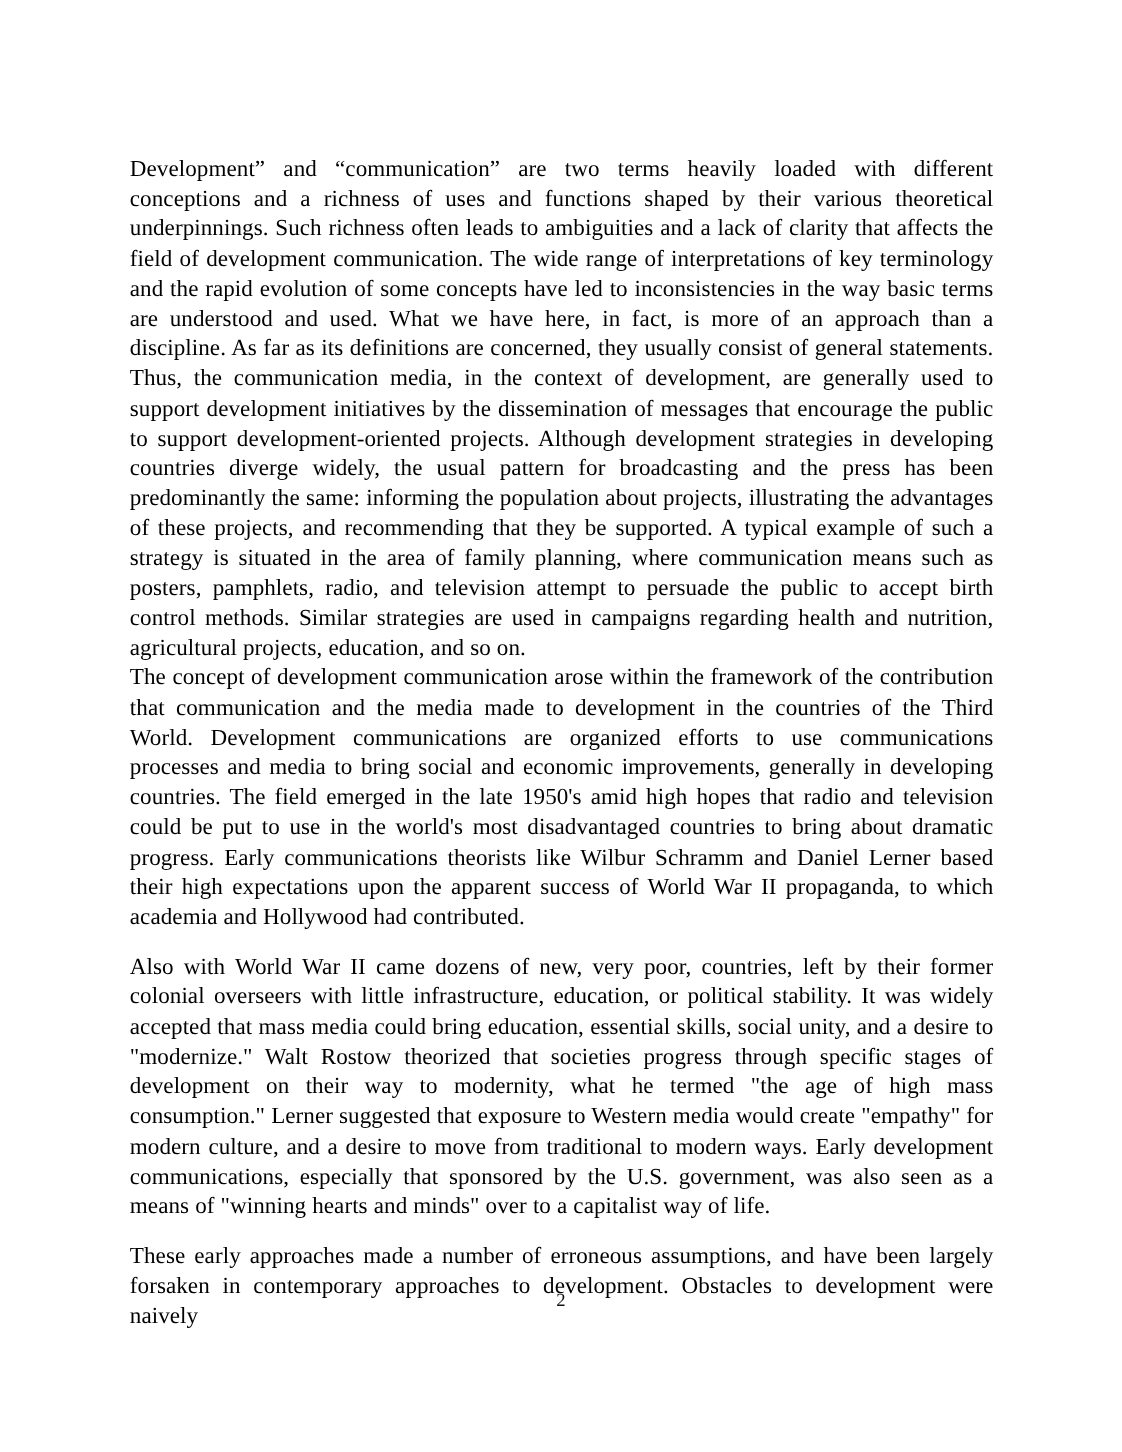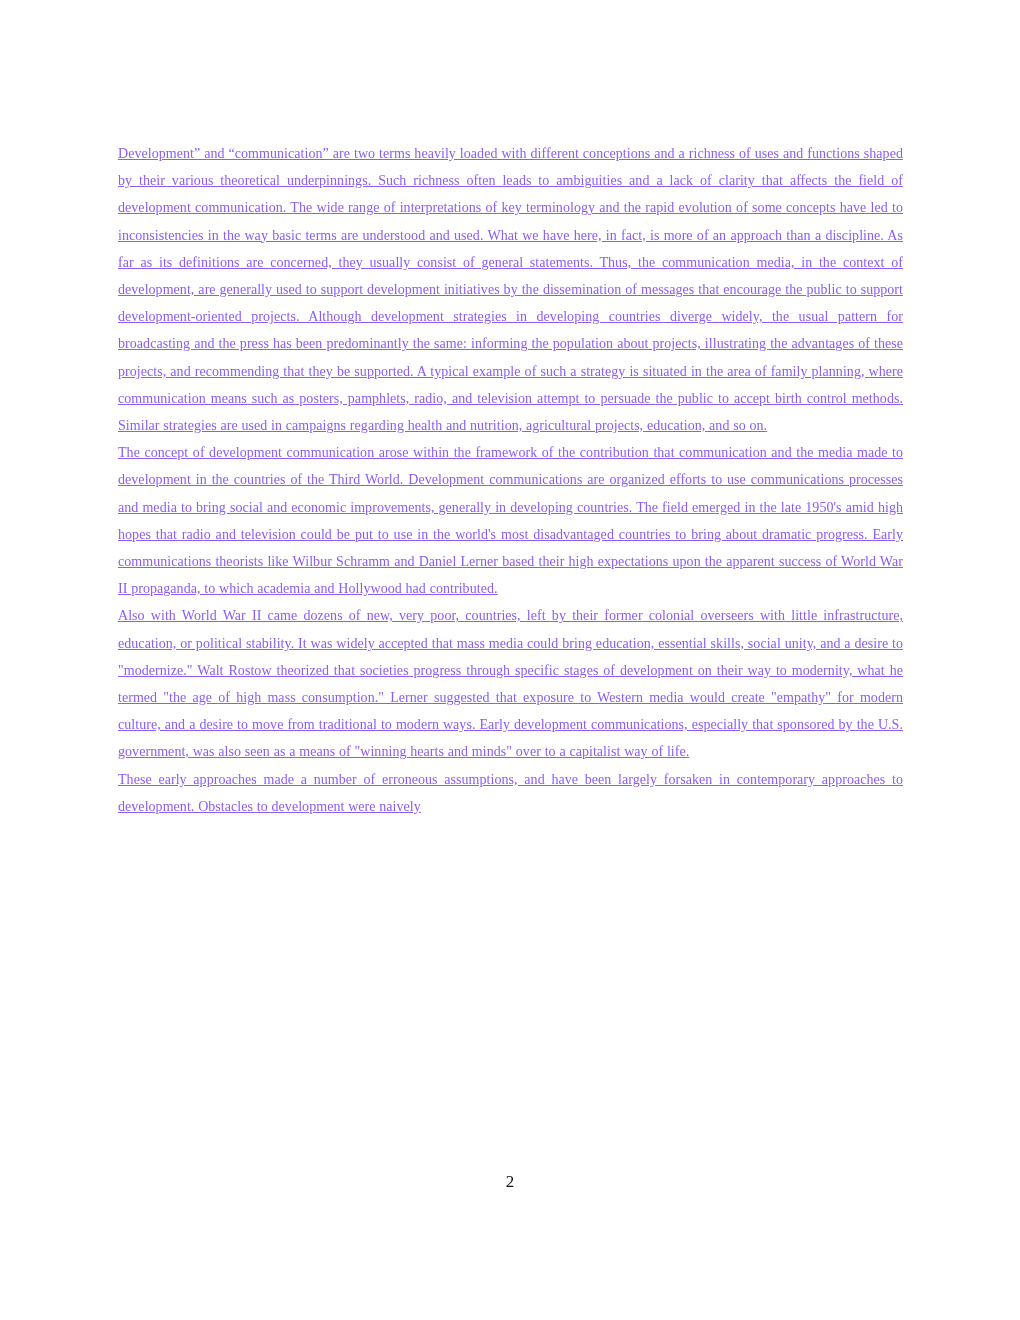--- a/index.html
+++ b/index.html
@@ -29,33 +29,32 @@
 
   .content {
     position: absolute;
     left: 118px;
     top: 140px;
     width: 785px;
   }
 
   .para {
     margin: 0;
-    font-size: 14px;
+    font-size: 21px;
     line-height: 27.2px;
     text-align: justify;
     text-justify: inter-word;
-    color: #8b5cf6;
+    color: #000000;
     letter-spacing: 0.05px;
     word-spacing: 0.2px;
-    text-decoration: underline;
   }
 
   
   .para.gap-large { }
-  .para.gap-small { }
+  .para.gap-small { margin-top: 18px; }
 
   .page-number {
     position: absolute;
     left: 0;
     top: 1172px;
     width: 1020px;
     text-align: center;
     font-size: 17px;
     line-height: 20px;
     color: #111111;

